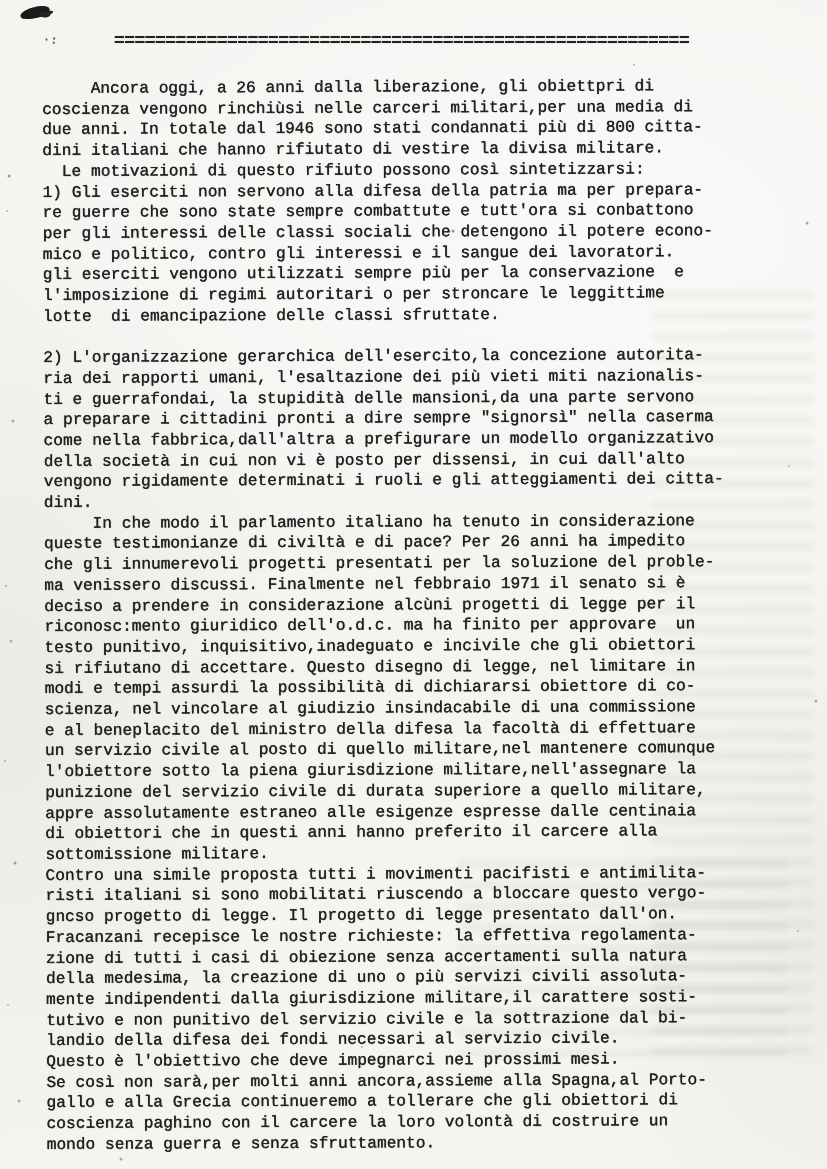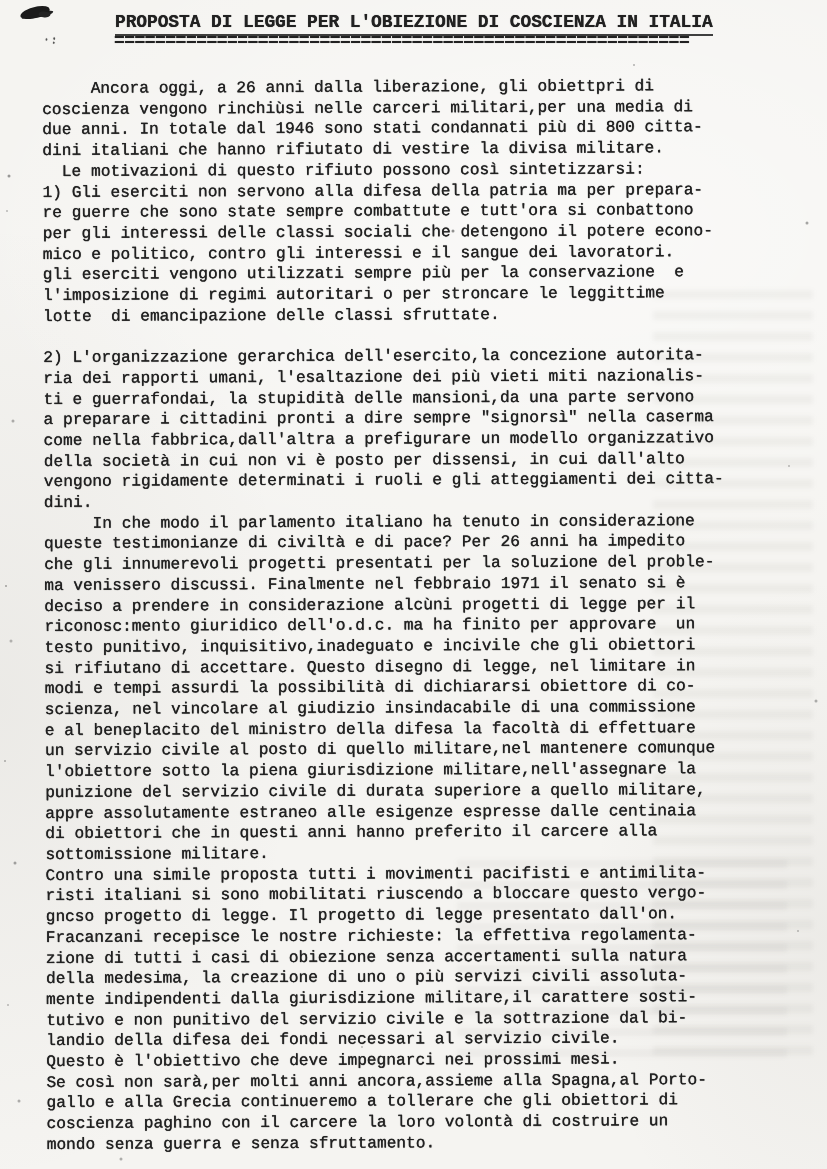--- a/index.html
+++ b/index.html
@@ -133,21 +133,20 @@
 </style>
 </head>
 <body>
 
 <div class="page">
 
   <div class="ink-blob"></div>
 
   <div class="small-mark typewritten">·:</div>
 
-  <h1 class="doc-title typewritten">PROPOSTA DI LEGGE PER L'OBIEZIONE DI COSCIENZA IN ITALIA</h1>
 
   <div class="title-rule typewritten">========================================================</div>
 
   <div class="doc-body typewritten" id="doc-body">
       <div class="line">     Ancora oggi, a 26 anni dalla liberazione, gli obiettpri di</div>
       <div class="line">coscienza vengono rinchiùsi nelle carceri militari,per una media di</div>
       <div class="line">due anni. In totale dal 1946 sono stati condannati più di 800 citta-</div>
       <div class="line">dini italiani che hanno rifiutato di vestire la divisa militare.</div>
       <div class="line">  Le motivazioni di questo rifiuto possono così sintetizzarsi:</div>
       <div class="line">1) Gli eserciti non servono alla difesa della patria ma per prepara-</div>

